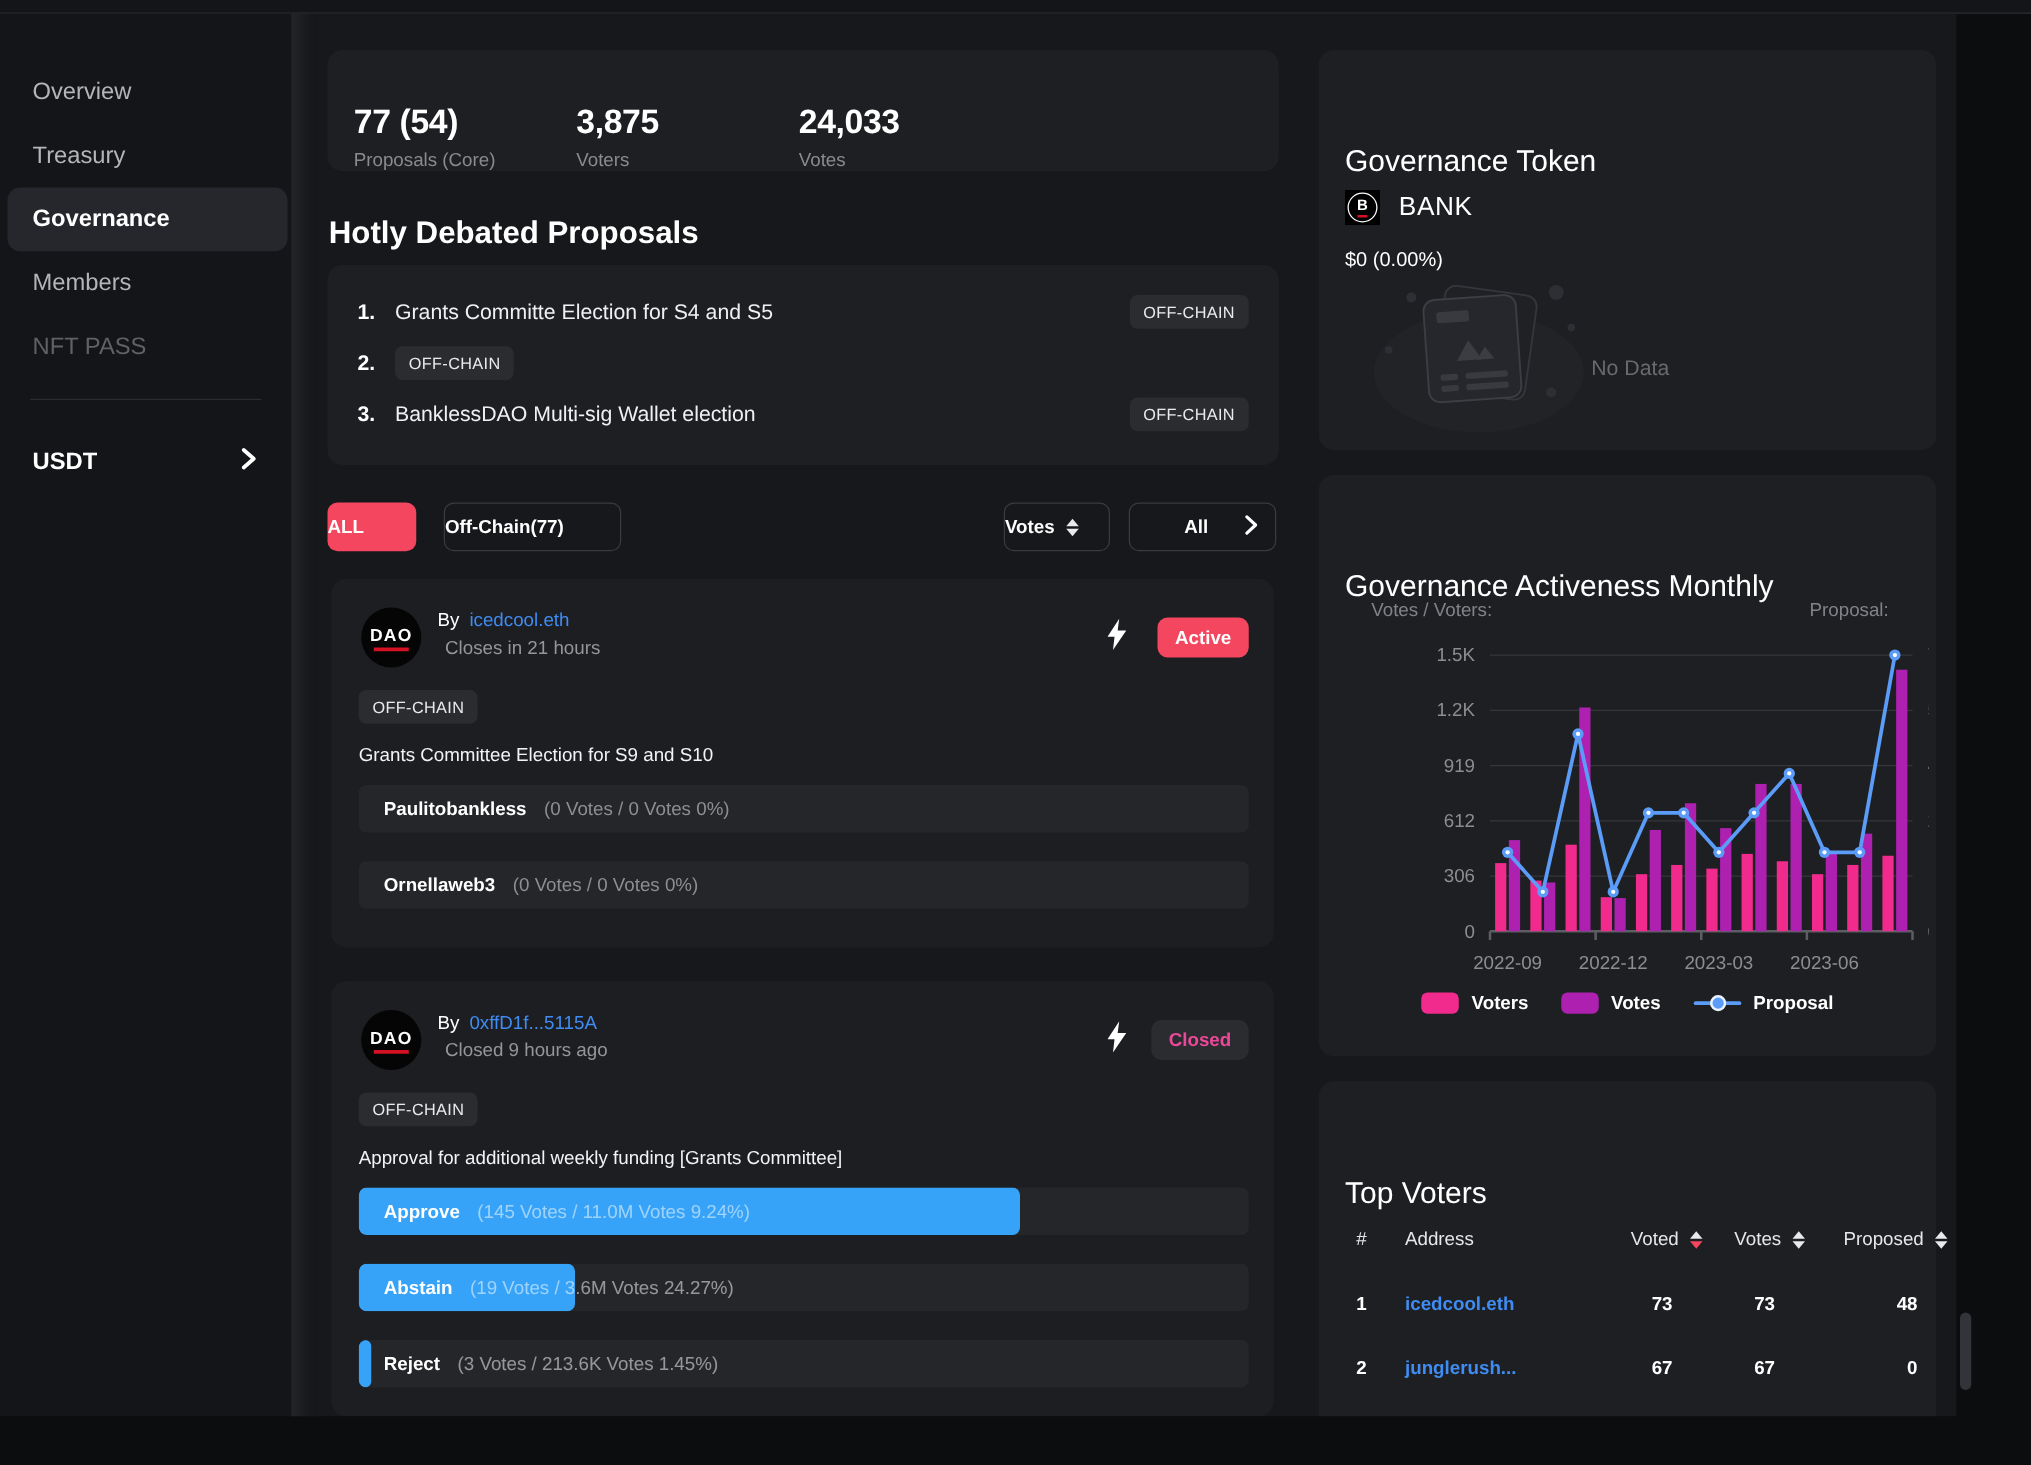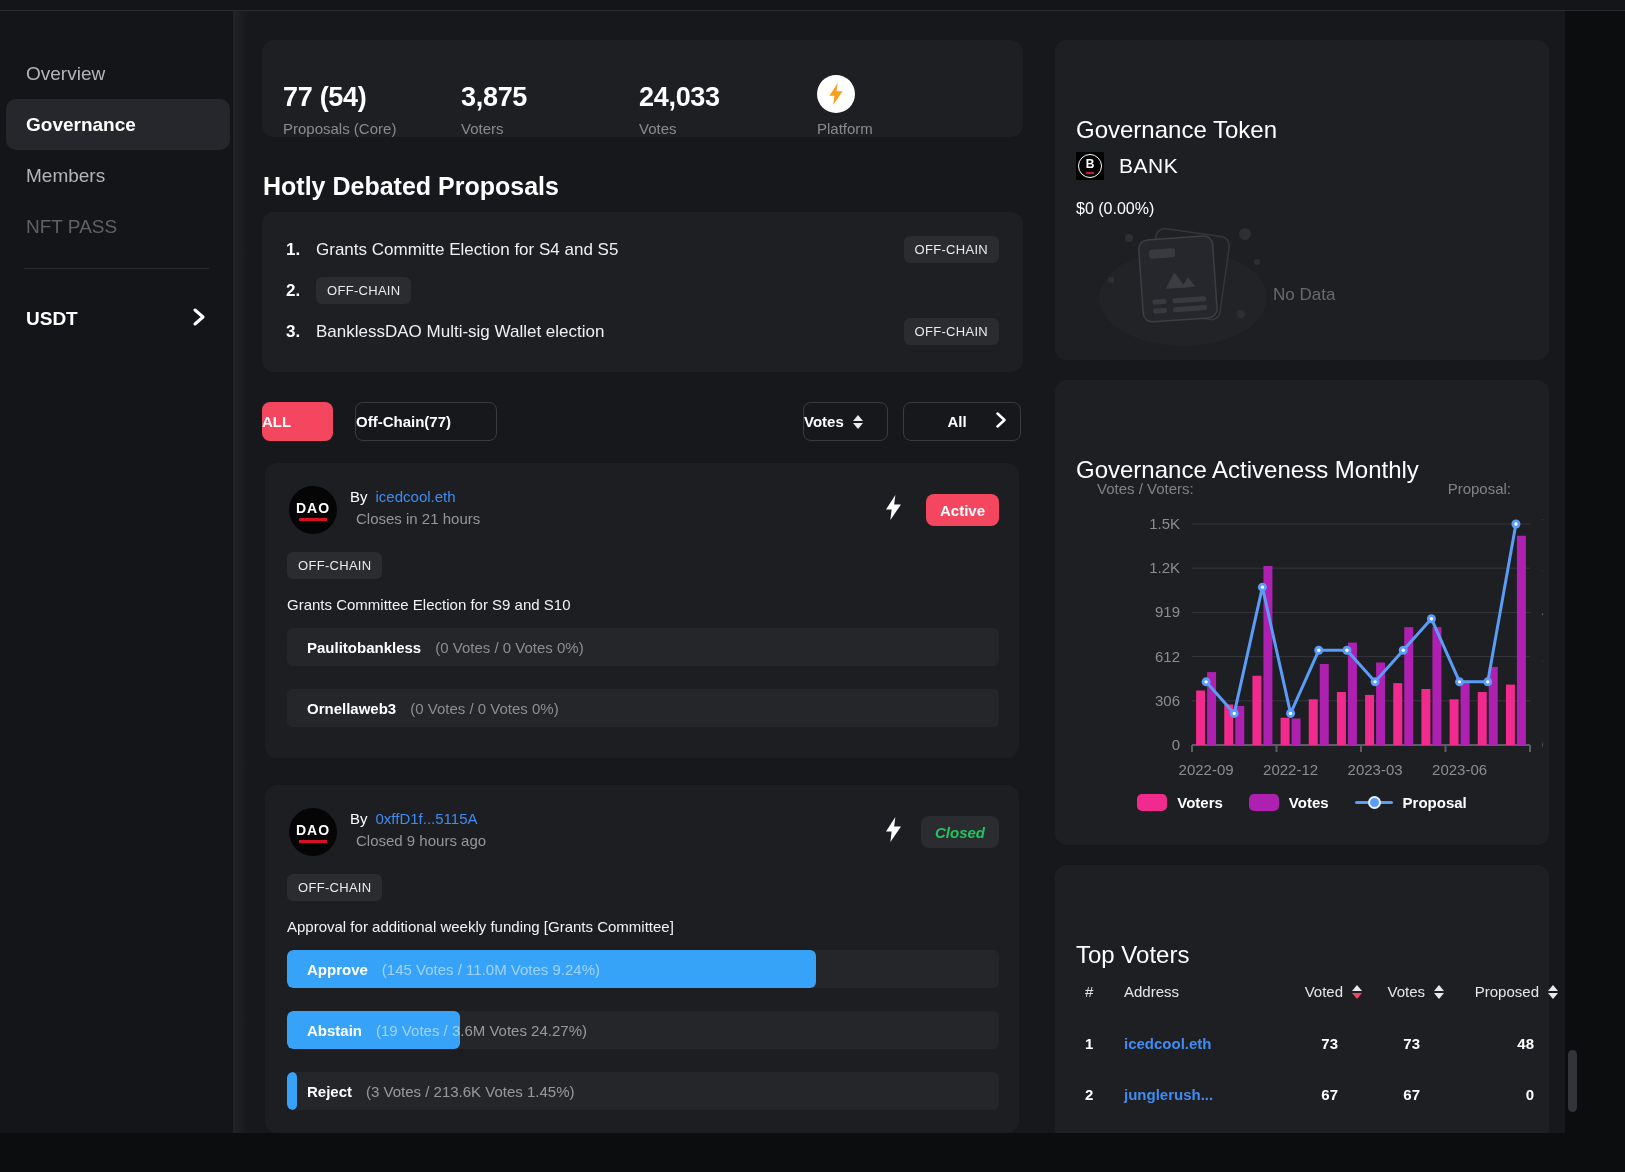--- a/index.html
+++ b/index.html
@@ -48,21 +48,21 @@
   .pcard.c2{top:774px;height:348px;}
   .avatar{position:absolute;left:24px;top:23px;width:48px;height:48px;border-radius:50%;background:#050506;display:flex;flex-direction:column;align-items:center;justify-content:center;}
   .avatar-text{color:#fff;font-weight:bold;font-size:14px;letter-spacing:1px;}
   .avatar-bar{width:28px;height:3px;background:#d41224;margin-top:2px;}
   .by-line{position:absolute;left:85px;top:25px;font-size:15px;color:#fff;}
   .author-link{color:#3f8cf2;margin-left:8px;cursor:pointer;}
   .time-line{position:absolute;left:91px;top:47px;font-size:15px;color:#95969a;}
   .bolt-wrap{position:absolute;right:118px;top:32px;}
   .status-btn{position:absolute;right:20px;top:31px;height:32px;padding:0 14px;border-radius:8px;display:flex;align-items:center;font-size:15px;font-weight:bold;}
   .status-active{background:#f4465f;color:#fff;}
-  .status-closed{background:#2b2c30;color:#22c55e;font-style:italic;}
+  .status-closed{background:#2b2c30;color:#ec4899;}
   .ptag{position:absolute;left:22px;top:89px;}
   .ptitle{position:absolute;left:22px;top:133px;font-size:15px;color:#f2f3f5;}
   .opts{position:absolute;left:22px;top:165px;width:712px;}
   .opt-row{position:relative;height:38px;background:#25262a;border-radius:6px;margin-bottom:23px;overflow:hidden;}
   .opt-fill{position:absolute;left:0;top:0;bottom:0;background:#36a3f9;border-radius:6px;}
   .opt-inner{position:relative;display:flex;align-items:center;height:100%;padding-left:20px;gap:14px;}
   .opt-name{font-weight:bold;font-size:15px;color:#fff;}
   .opt-detail{font-size:15px;color:#8d8e92;}
   .pcard.c2 .opt-detail{color:rgba(255,255,255,.52);}
   
@@ -101,20 +101,23 @@
 </head>
 <body>
 
 <div class="top-strip"></div>
 
 <div class="sidebar">
   <div class="nav">
     <div class="nav-item">
         <span>Overview</span>
       </div>
+    <div class="nav-item">
+        <span>Treasury</span>
+      </div>
     <div class="nav-item active">
         <span>Governance</span>
       </div>
     <div class="nav-item">
         <span>Members</span>
       </div>
     <div class="nav-item dim">
         <span>NFT PASS</span>
       </div>
   </div>
@@ -137,28 +140,20 @@
       <div class="stat-value">77 (54)</div>
       <div class="stat-label">Proposals (Core)</div>
     </div>
     <div class="stat">
       <div class="stat-value">3,875</div>
       <div class="stat-label">Voters</div>
     </div>
     <div class="stat">
       <div class="stat-value">24,033</div>
       <div class="stat-label">Votes</div>
-    </div>
-    <div class="stat">
-      <div class="platform-circle">
-        <svg width="14" height="22" viewBox="0 0 12 20">
-            <path d="M7.5 0 L0 11.5 H4.5 L3.5 20 L12 7.5 H6.5 Z" fill="#f6a11c"></path>
-          </svg>
-      </div>
-      <div class="stat-label">Platform</div>
     </div>
   </div>
 
   <div class="section-title">Hotly Debated Proposals</div>
   <div class="card hot-card">
     <div class="hot-row">
       <span class="hot-rank">1.</span>
       <span class="hot-title">Grants Committe Election for S4 and S5</span>
       <span class="chip">OFF-CHAIN</span>
     </div>

